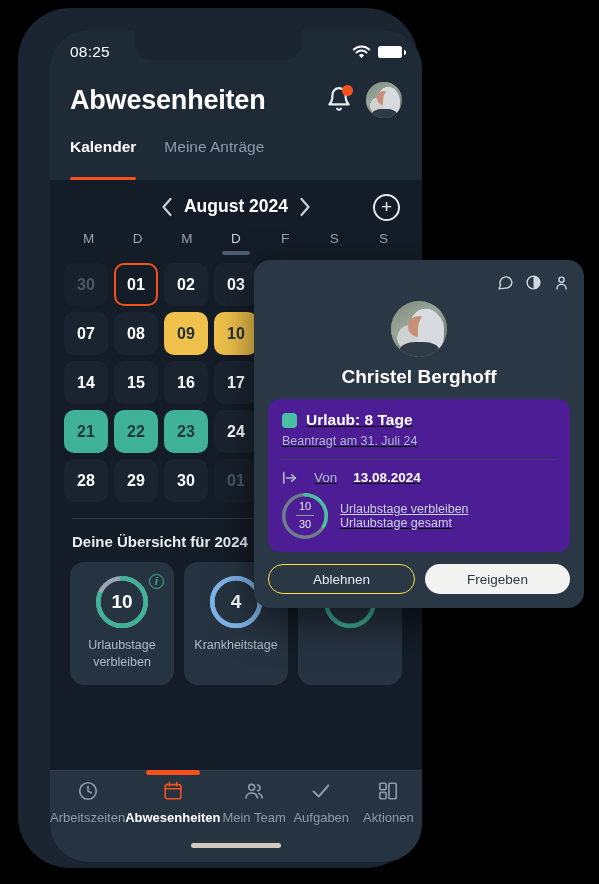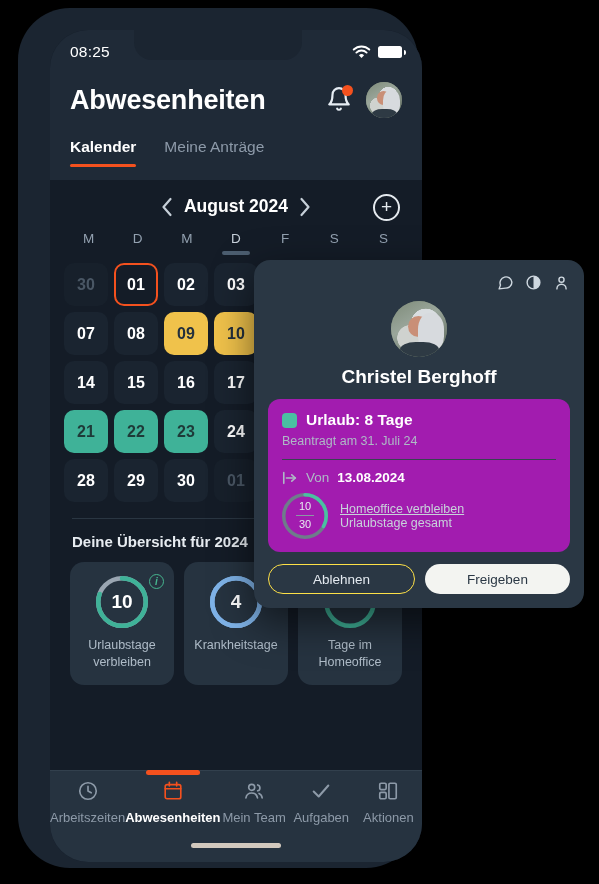--- a/index.html
+++ b/index.html
@@ -50,21 +50,21 @@
   }
   .avatar .av-bg{ position:absolute; inset:0; background:
         radial-gradient(circle at 34% 66%, #cfd2cf 0 24%, transparent 25%),
         radial-gradient(circle at 62% 40%, #d9dde0 0 30%, transparent 31%),
         linear-gradient(150deg,#7d8a78 0%,#9aa69b 40%,#566155 100%); }
   .avatar .av-face{ position:absolute; left:30%; top:26%; width:38%; height:38%; border-radius:50%; background:#c98f77; }
   .avatar .av-hair{ position:absolute; left:48%; top:22%; width:46%; height:66%; border-radius:44% 44% 36% 36%; background:#d7dade; }
   .avatar .av-body{ position:absolute; left:16%; top:74%; width:70%; height:34%; border-radius:40% 40% 0 0; background:#2e3a44; }
 
   .tabs{ display:flex; gap:28px; margin-top:20px; }
-  .tab{ color:#8d9aa9; font-size:15.5px; padding-bottom:11px; position:relative; }
+  .tab{ color:#8d9aa9; font-size:15.5px; padding-bottom:24px; position:relative; }
   .tab.active{ color:#fff; font-weight:700; }
   .tab.active:after{ content:""; position:absolute; left:0; right:0; bottom:0; height:3px; background:#F4511E; border-radius:2px; }
 
   
   .content{ position:absolute; top:150px; left:0; width:372px; bottom:0; }
   .cal-nav{ display:flex; align-items:center; justify-content:center; gap:10px; padding:16px 0 6px; position:relative; }
   .cal-month{ color:#fff; font-size:17.5px; font-weight:700; }
   .chev{ color:#C6CFD8; display:flex; }
   .plus-btn{ position:absolute; right:22px; top:14px; width:27px; height:27px; border:2px solid #E4E9EE; border-radius:50%; display:flex; align-items:center; justify-content:center; }
   .plus-btn span{ color:#E4E9EE; font-size:19px; line-height:0; margin-top:-1px; }
@@ -104,27 +104,27 @@
 
   
   .popup{
     position:absolute; left:254px; top:260px; width:330px; background:#2A3744;
     border-radius:16px; padding:14px 14px 14px; z-index:20;
     box-shadow:0 14px 40px rgba(0,0,0,.55);
   }
   .popup-icons{ display:flex; justify-content:flex-end; gap:11px; color:#CFD8E0; }
   .popup-avatar{ width:56px; height:56px; border-radius:50%; margin:10px auto 0; overflow:hidden; position:relative; }
   .popup-name{ text-align:center; color:#fff; font-size:19px; font-weight:700; margin-top:9px; }
-  .popup-detail{ background:#a21caf; border-radius:12px; margin-top:11px; padding:12px 14px 13px; }
+  .popup-detail{ background:#4c1d95; border-radius:12px; margin-top:11px; padding:12px 14px 13px;text-decoration:underline; }
   .pd-head{ display:flex; align-items:center; gap:9px; }
   .pd-sq{ width:15px; height:15px; border-radius:4px; background:#4ABFA2; }
   .pd-title{ color:#fff; font-size:15.5px; font-weight:700; }
   .pd-sub{ color:#AEBAC6; font-size:12.5px; margin-top:5px; }
   .pd-div{ height:1px; background:#37444F; margin:11px 0 10px; }
-  .pd-row{ display:flex; align-items:center; gap:8px; margin-bottom:8px; }
+  .pd-row{ display:flex; align-items:center; gap:16px; margin-bottom:8px; }
   .pd-row .lbl{ color:#AEBAC6; font-size:13.5px; }
   .pd-row .val{ color:#fff; font-size:13.5px; font-weight:700; }
   .pd-bottom{ display:flex; align-items:center; gap:12px; margin-top:6px; }
   .mini-ring{ position:relative; width:46px; height:46px; flex:0 0 auto; }
   .mini-ring .frac{ position:absolute; inset:0; display:flex; flex-direction:column; align-items:center; justify-content:center; }
   .mini-ring .ftop{ color:#E6EBF0; font-size:11px; line-height:1.25; border-bottom:1px solid #8a97a4; padding:0 3px 1px; }
   .mini-ring .fbot{ color:#E6EBF0; font-size:11px; line-height:1.3; padding-top:1px; }
   .pd-legend .l1{ color:#C8D2DB; font-size:12.5px; text-decoration:underline; }
   .pd-legend .l2{ color:#C8D2DB; font-size:12.5px; }
   .popup-actions{ display:flex; gap:10px; margin-top:12px; }
@@ -259,21 +259,20 @@
               <div class="ring"><svg width="52" height="52" viewBox="0 0 52 52">
                   <circle cx="26" cy="26" r="23.75" fill="none" stroke="#7FB3E8" stroke-width="4.5"></circle>
                   <circle cx="26" cy="26" r="23.75" fill="none" stroke="#7FB3E8" stroke-width="4.5" stroke-linecap="round" stroke-dasharray="149.22565104551518 149.22565104551518" transform="rotate(-90 26 26)"></circle>
                 </svg><div class="num">4</div></div>
               <div class="stat-label">Krankheitstage</div>
             </div>
             <div class="stat">
               <div class="ring"><svg width="52" height="52" viewBox="0 0 52 52">
                   <circle cx="26" cy="26" r="23.75" fill="none" stroke="#3FB298" stroke-width="4.5"></circle>
                 </svg><div class="num"></div></div>
-              <div class="stat-label">Tage im<br>Homeoffice</div>
             </div>
           </div>
 
         <div class="bottomnav">
           <div class="nav-items" id="navitems">
               <div class="nav-item">
                 <span><svg width="22" height="22" viewBox="0 0 24 24" fill="none" stroke="currentColor" stroke-width="1.8" stroke-linecap="round">
                     <circle cx="12" cy="12" r="9"></circle>
                     <polyline points="12,7 12,12 15.5,14"></polyline>
                   </svg></span>
@@ -363,21 +362,21 @@
 
       <div class="pd-bottom">
         <div class="mini-ring" id="miniring"><svg width="46" height="46" viewBox="0 0 46 46">
               <circle cx="23" cy="23" r="21.25" fill="none" stroke="#6E7C8B" stroke-width="3.5"></circle>
               <circle cx="23" cy="23" r="21.25" fill="none" stroke="#4ABFA2" stroke-width="3.5" stroke-linecap="round" stroke-dasharray="44.06083696659685 133.5176877775662" transform="rotate(-90 23 23)"></circle>
             </svg><div class="frac">
               <div class="ftop">10</div>
               <div class="fbot">30</div>
             </div></div>
         <div class="pd-legend">
-          <div class="l1">Homeoffice verbleiben</div>
+          <div class="l1">Urlaubstage verbleiben</div>
           <div class="l2">Urlaubstage gesamt</div>
         </div>
       </div>
     </div>
 
     <div class="popup-actions">
       <div class="btn btn-outline">Ablehnen</div>
       <div class="btn btn-solid">Freigeben</div>
     </div>
   </div>

